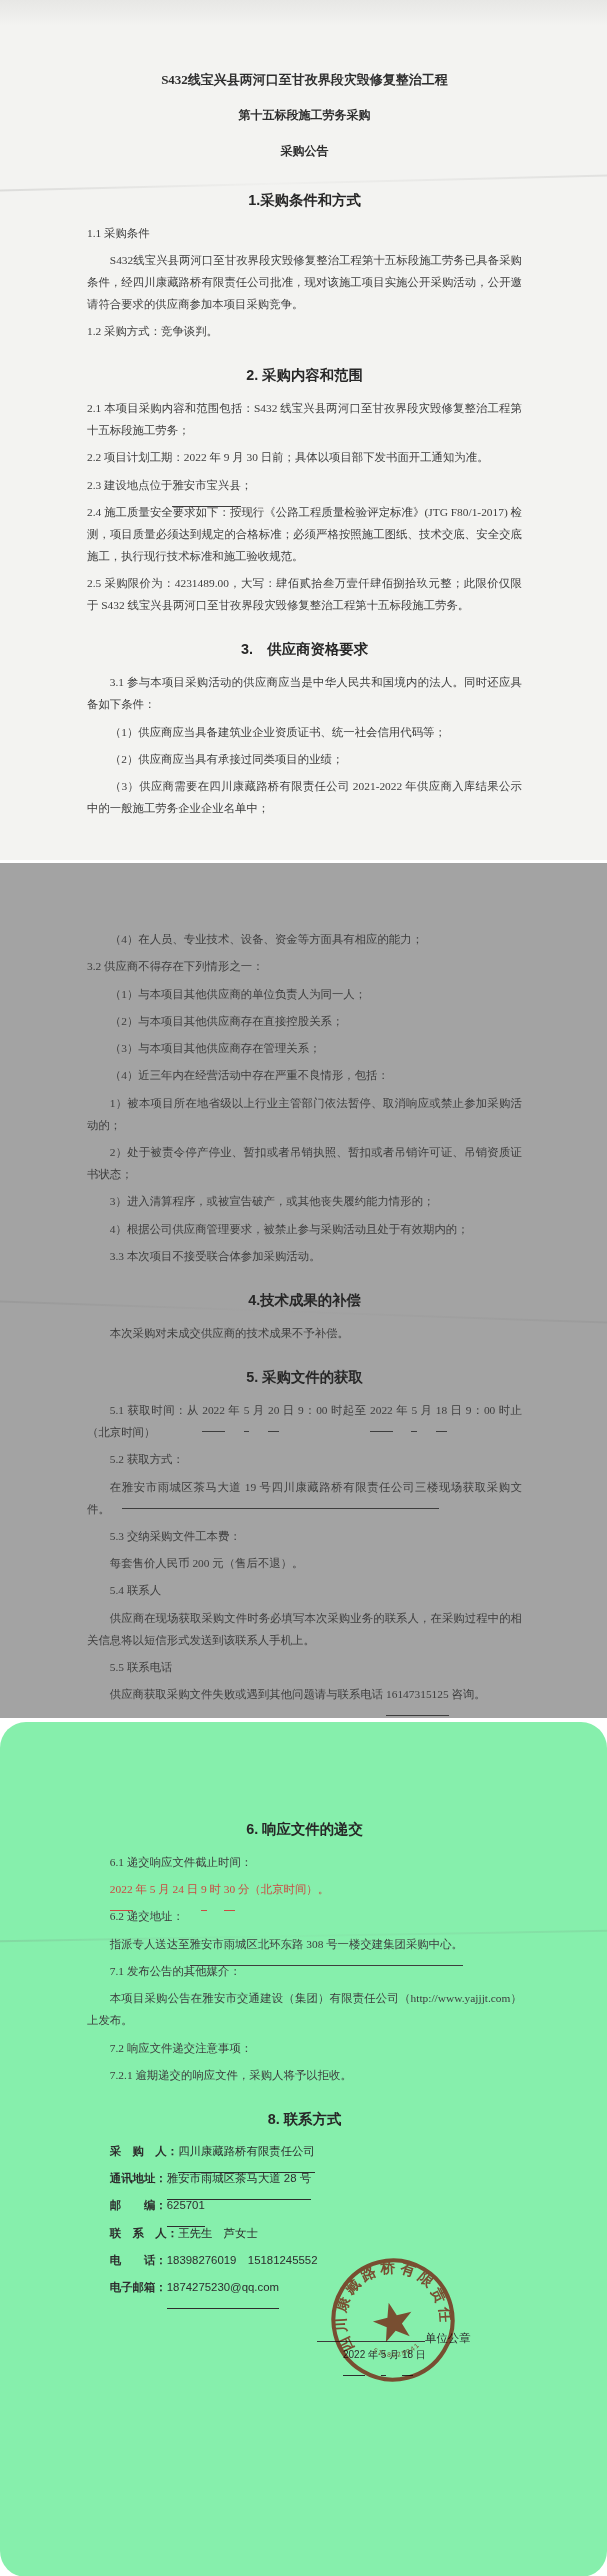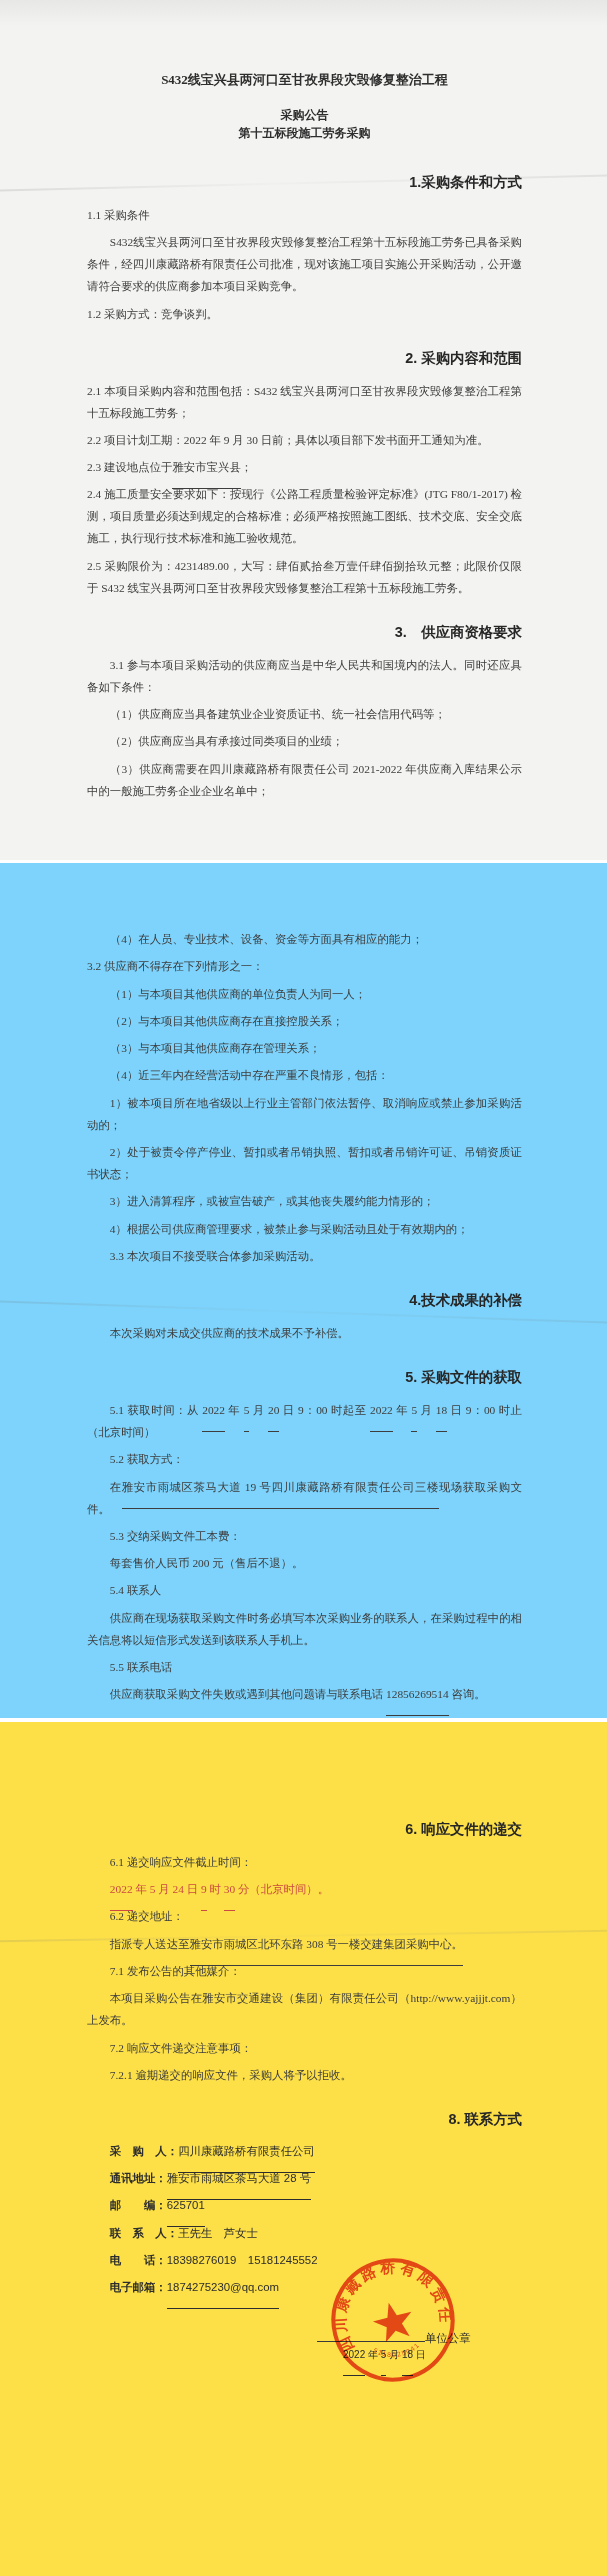--- a/index.html
+++ b/index.html
@@ -2,30 +2,30 @@
 <html style="font-size:12px"><head>
 <meta charset="utf-8">
 <style>
   html,body{margin:0;padding:0;background:#ffffff;}
   .scan{width:607px;position:relative;}
   .page{position:relative;width:607px;box-sizing:border-box;overflow:hidden;
         color:#3d3d3d;font-family:"Liberation Serif","DejaVu Serif",serif;
         font-size:11.4px;line-height:22px;text-align:justify;}
   .page-1{height:860px;padding:70px 85px 0 87px;
           background:linear-gradient(180deg,#e7e7e5 0,#f3f3f1 26px,#f3f3f1 100%);}
-  .page-2{height:855px;margin-top:3px;padding:65px 85px 0 87px;background:#7dd3fc;}
-  .page-3{height:855px;margin-top:3.8px;padding:74px 85px 0 87px;background:#fde047;}
+  .page-2{height:855px;margin-top:3px;padding:65px 85px 0 87px;background:#a3a3a3;}
+  .page-3{height:855px;margin-top:3.8px;padding:74px 85px 0 87px;background:#86efac;border-radius:26px;}
   p{margin:0 0 5.3px;white-space:pre-wrap;}
   .t{ text-align:center;font-weight:bold;color:#2e2e2e;}
   .t1{font-size:13px;line-height:20px;margin-bottom:16px;}
   .t2{font-size:12px;line-height:18px;margin-bottom:17.5px;}
   .t3{font-size:12px;line-height:18px;margin-bottom:0;}
   .sec-h{font-family:"Liberation Sans","DejaVu Sans",sans-serif;font-weight:bold;
          color:#272727;font-size:14.4px;line-height:20px;margin:23px 0 12px;
-         text-align:right;white-space:pre-wrap;}
+         text-align:center;white-space:pre-wrap;}
   .page-1 .sec-h.first{margin-top:30px;}
   .page-3 .sec-h:first-child{margin-top:0;}
   .indent{text-indent:2em;}
   .u{border-bottom:0.8px solid currentColor;padding-bottom:15px;}
   .red{color:#cb4a42;}
   .c-row{font-family:"Liberation Sans","DejaVu Sans",sans-serif;color:#2d2d2d;
          line-height:20.5px;margin:0 0 6.8px;text-indent:2em;}
   .c-label{font-weight:bold;}
   .crease{position:absolute;left:-15px;right:-15px;height:1.5px;pointer-events:none;
           background:linear-gradient(90deg,rgba(110,110,110,.18),rgba(160,160,160,.04) 45%,rgba(110,110,110,.14));}
@@ -39,22 +39,22 @@
             font-family:"Liberation Sans","DejaVu Sans",sans-serif;color:#2d2d2d;font-size:10px;}
 </style>
 </head>
 <body>
 
 <div class="scan">
 
   <div class="page page-1">
     <div class="crease" style="top:182px;transform:rotate(-1.4deg);"></div>
     <p class="t t1">S432线宝兴县两河口至甘孜界段灾毁修复整治工程</p>
+    <p class="t t2">第十五标段施工劳务采购</p>
     <p class="t t3">采购公告</p>
-    <p class="t t2">第十五标段施工劳务采购</p>
 
     <p class="sec-h first">1.采购条件和方式</p>
     <p>1.1 采购条件</p>
     <p class="indent">S432线宝兴县两河口至甘孜界段灾毁修复整治工程第十五标段施工劳务已具备采购条件，经四川康藏路桥有限责任公司批准，现对该施工项目实施公开采购活动，公开邀请符合要求的供应商参加本项目采购竞争。</p>
     <p>1.2 采购方式：竞争谈判。</p>
 
     <p class="sec-h">2. 采购内容和范围</p>
     <p>2.1 本项目采购内容和范围包括：S432 线宝兴县两河口至甘孜界段灾毁修复整治工程第十五标段施工劳务；</p>
     <p>2.2 项目计划工期：2022 年 9 月 30 日前；具体以项目部下发书面开工通知为准。</p>
     <p><span>2.3 建设地点位于</span><span class="u">雅安市宝兴县</span><span>；</span></p>
@@ -87,21 +87,21 @@
 
     <p class="sec-h">5. 采购文件的获取</p>
     <p class="indent"><span>5.1 获取时间：从 </span><span class="u">2022</span><span> 年 </span><span class="u">5</span><span> 月 </span><span class="u">20</span><span> 日 9：00 时起至 </span><span class="u">2022</span><span> 年 </span><span class="u">5</span><span> 月 </span><span class="u">18</span><span> 日 9：00 时止（北京时间）</span></p>
     <p class="indent">5.2 获取方式：</p>
     <p class="indent"><span>在</span><span class="u">雅安市雨城区茶马大道 19 号四川康藏路桥有限责任公司三楼</span><span>现场获取采购文件。</span></p>
     <p class="indent">5.3 交纳采购文件工本费：</p>
     <p class="indent">每套售价人民币 200 元（售后不退）。</p>
     <p class="indent">5.4 联系人</p>
     <p class="indent">供应商在现场获取采购文件时务必填写本次采购业务的联系人，在采购过程中的相关信息将以短信形式发送到该联系人手机上。</p>
     <p class="indent">5.5 联系电话</p>
-    <p class="indent"><span>供应商获取采购文件失败或遇到其他问题请与联系电话 </span><span class="u">12856269514</span><span> 咨询。</span></p>
+    <p class="indent"><span>供应商获取采购文件失败或遇到其他问题请与联系电话 </span><span class="u">16147315125</span><span> 咨询。</span></p>
   </div>
 
   <div class="page page-3">
     <div class="crease" style="top:213px;transform:rotate(-1deg);"></div>
     <p class="sec-h">6. 响应文件的递交</p>
     <p class="indent">6.1 递交响应文件截止时间：</p>
     <p class="indent red"><span class="u">2022</span><span> 年 5 月 24 日 </span><span class="u">9</span><span> 时 </span><span class="u">30</span><span> 分（北京时间）。</span></p>
     <p class="indent">6.2 递交地址：</p>
     <p class="indent"><span>指派专人送达至</span><span class="u">雅安市雨城区北环东路 308 号一楼交建集团采购中心。</span></p>
 

